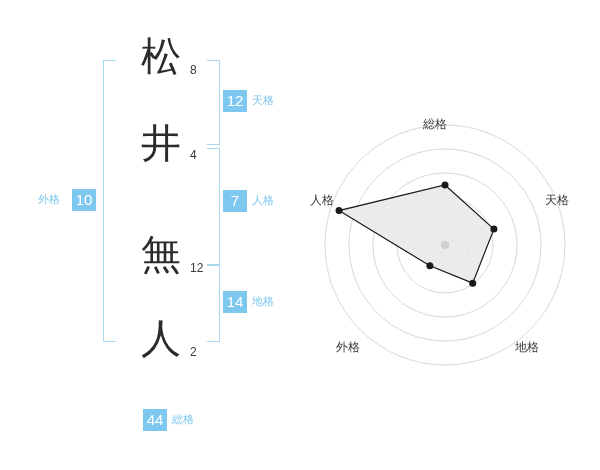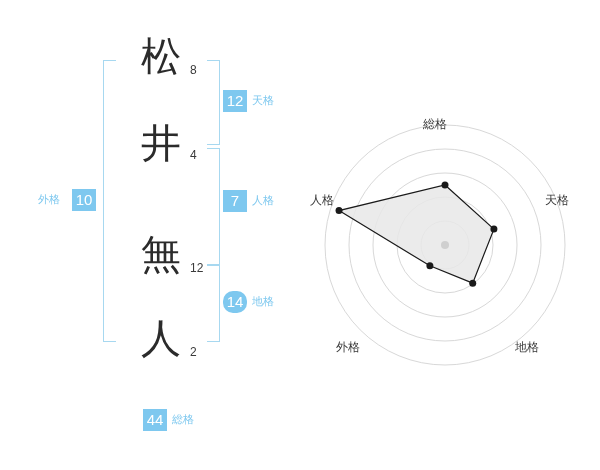--- a/index.html
+++ b/index.html
@@ -109,21 +109,21 @@
   <div class="bracket right" style="left:207px; top:148px; width:12px; height:115px;"></div>
 
   <div class="bracket right" style="left:207px; top:265px; width:12px; height:75px;"></div>
 
   <div class="badge" style="left:223px; top:90px;">12</div>
   <div class="badge-label" style="left:252px; top:90px;">天格</div>
 
   <div class="badge" style="left:223px; top:190px;">7</div>
   <div class="badge-label" style="left:252px; top:190px;">人格</div>
 
-  <div class="badge" style="left:223px; top:291px;border-radius:10px;">14</div>
+  <div class="badge" style="left:223px; top:291px;">14</div>
   <div class="badge-label" style="left:252px; top:291px;">地格</div>
 
   <div class="badge-label" style="left:38px; top:189px;">外格</div>
   <div class="badge" style="left:72px; top:189px;">10</div>
 
   <div class="badge" style="left:143px; top:409px;">44</div>
   <div class="badge-label" style="left:172px; top:409px;">総格</div>
 
   <div id="radar-wrap">
     <svg id="radar-svg" width="270" height="270" viewBox="0 0 270 270">

